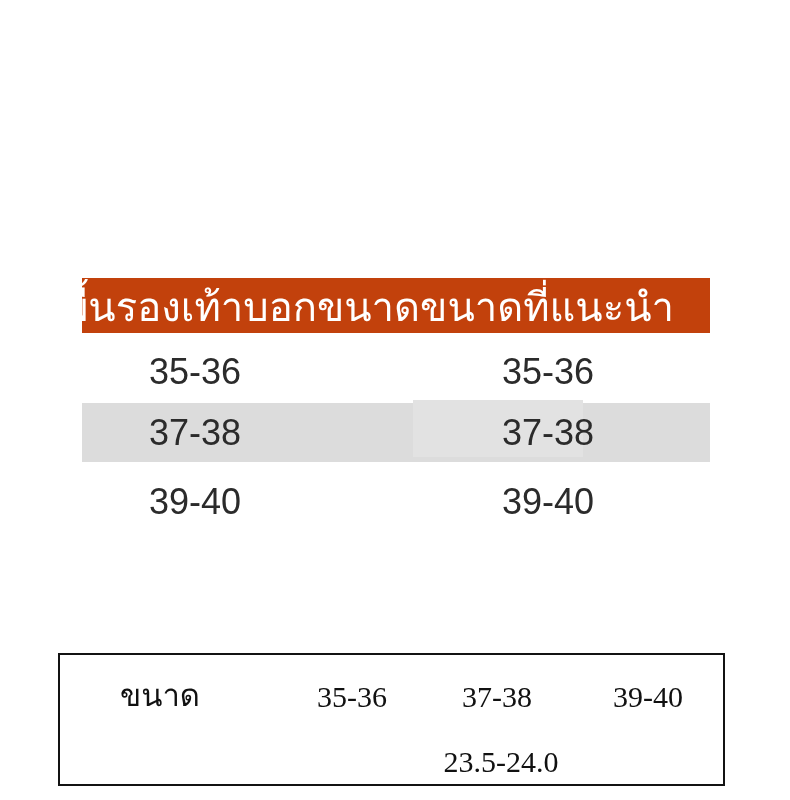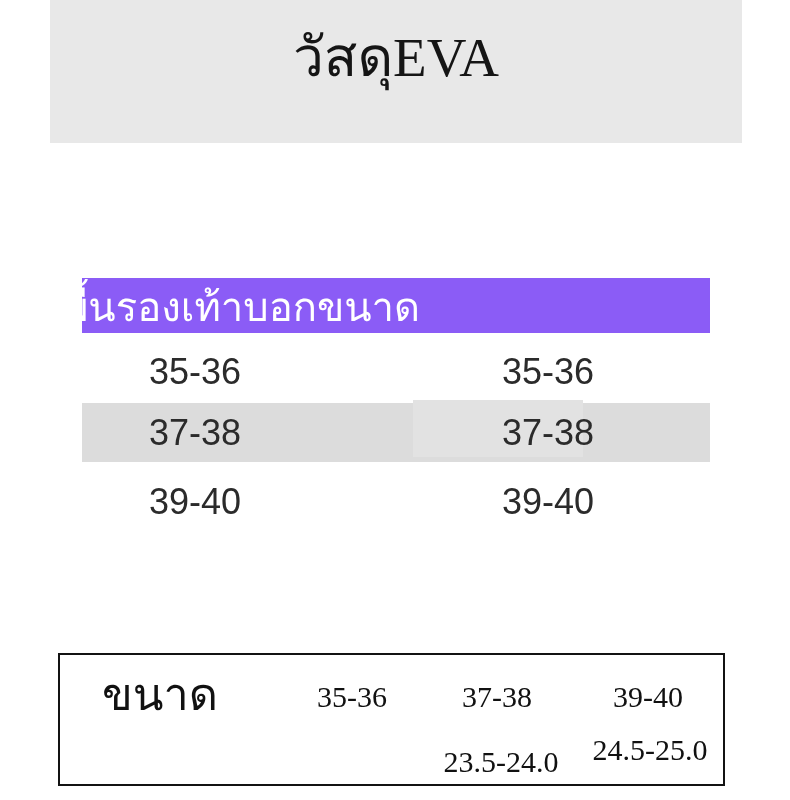--- a/index.html
+++ b/index.html
@@ -37,21 +37,21 @@
     white-space: nowrap;
   }
 
   
   .size-header {
     position: absolute;
     left: 82px;
     top: 278px;
     width: 628px;
     height: 55px;
-    background: #8b5cf6;
+    background: #c2410c;
   }
   .hdr {
     position: absolute;
     top: 50%;
     transform: translate(-50%, -46%);
     color: #ffffff;
     font-size: 40px;
     line-height: 1;
     white-space: nowrap;
   }
@@ -100,41 +100,39 @@
     border: 2px solid #131313;
     color: #111111;
   }
   .cm-cell {
     position: absolute;
     transform: translate(-50%, -50%);
     white-space: nowrap;
     font-size: 30px;
     line-height: 1;
   }
-  .cm-label { font-size: 45px; }
+  .cm-label { font-size: 31px; }
   .c-size-label { left: 100px; top: 40px; }
   .c-size-0 { left: 292px; top: 42px; }
   .c-size-1 { left: 437px; top: 42px; }
   .c-size-2 { left: 588px; top: 42px; }
   .c-cm-label { left: 89px;  top: 92px; }
   .c-cm-0 { left: 296px; top: 95px; }
   .c-cm-1 { left: 441px; top: 107px; }
   .c-cm-2 { left: 590px; top: 95px; }
 </style>
 </head>
 <body>
 
 <div class="canvas">
 
-  <div class="banner">
-    <div class="banner-title">วัสดุEVA</div>
-  </div>
 
   <div class="size-header">
     <span class="hdr hdr-1">พื้นรองเท้าบอกขนาด</span>
+    <span class="hdr hdr-2">ขนาดที่แนะนำ</span>
   </div>
 
   <div class="size-row row-1">
     <span class="val col-1">35-36</span>
     <span class="val col-2">35-36</span>
   </div>
   <div class="size-row row-2">
     <span class="val col-1">37-38</span>
     <span class="val col-2">37-38</span>
   </div>
@@ -143,16 +141,15 @@
     <span class="val col-2">39-40</span>
   </div>
 
   <div class="cm-table">
     <span class="cm-cell cm-label c-size-label">ขนาด</span>
     <span class="cm-cell c-size-0">35-36</span>
     <span class="cm-cell c-size-1">37-38</span>
     <span class="cm-cell c-size-2">39-40</span>
 
     <span class="cm-cell c-cm-1">23.5-24.0</span>
-    <span class="cm-cell c-cm-2">24.5-25.0</span>
   </div>
 
 </div>
 
 </body></html>

